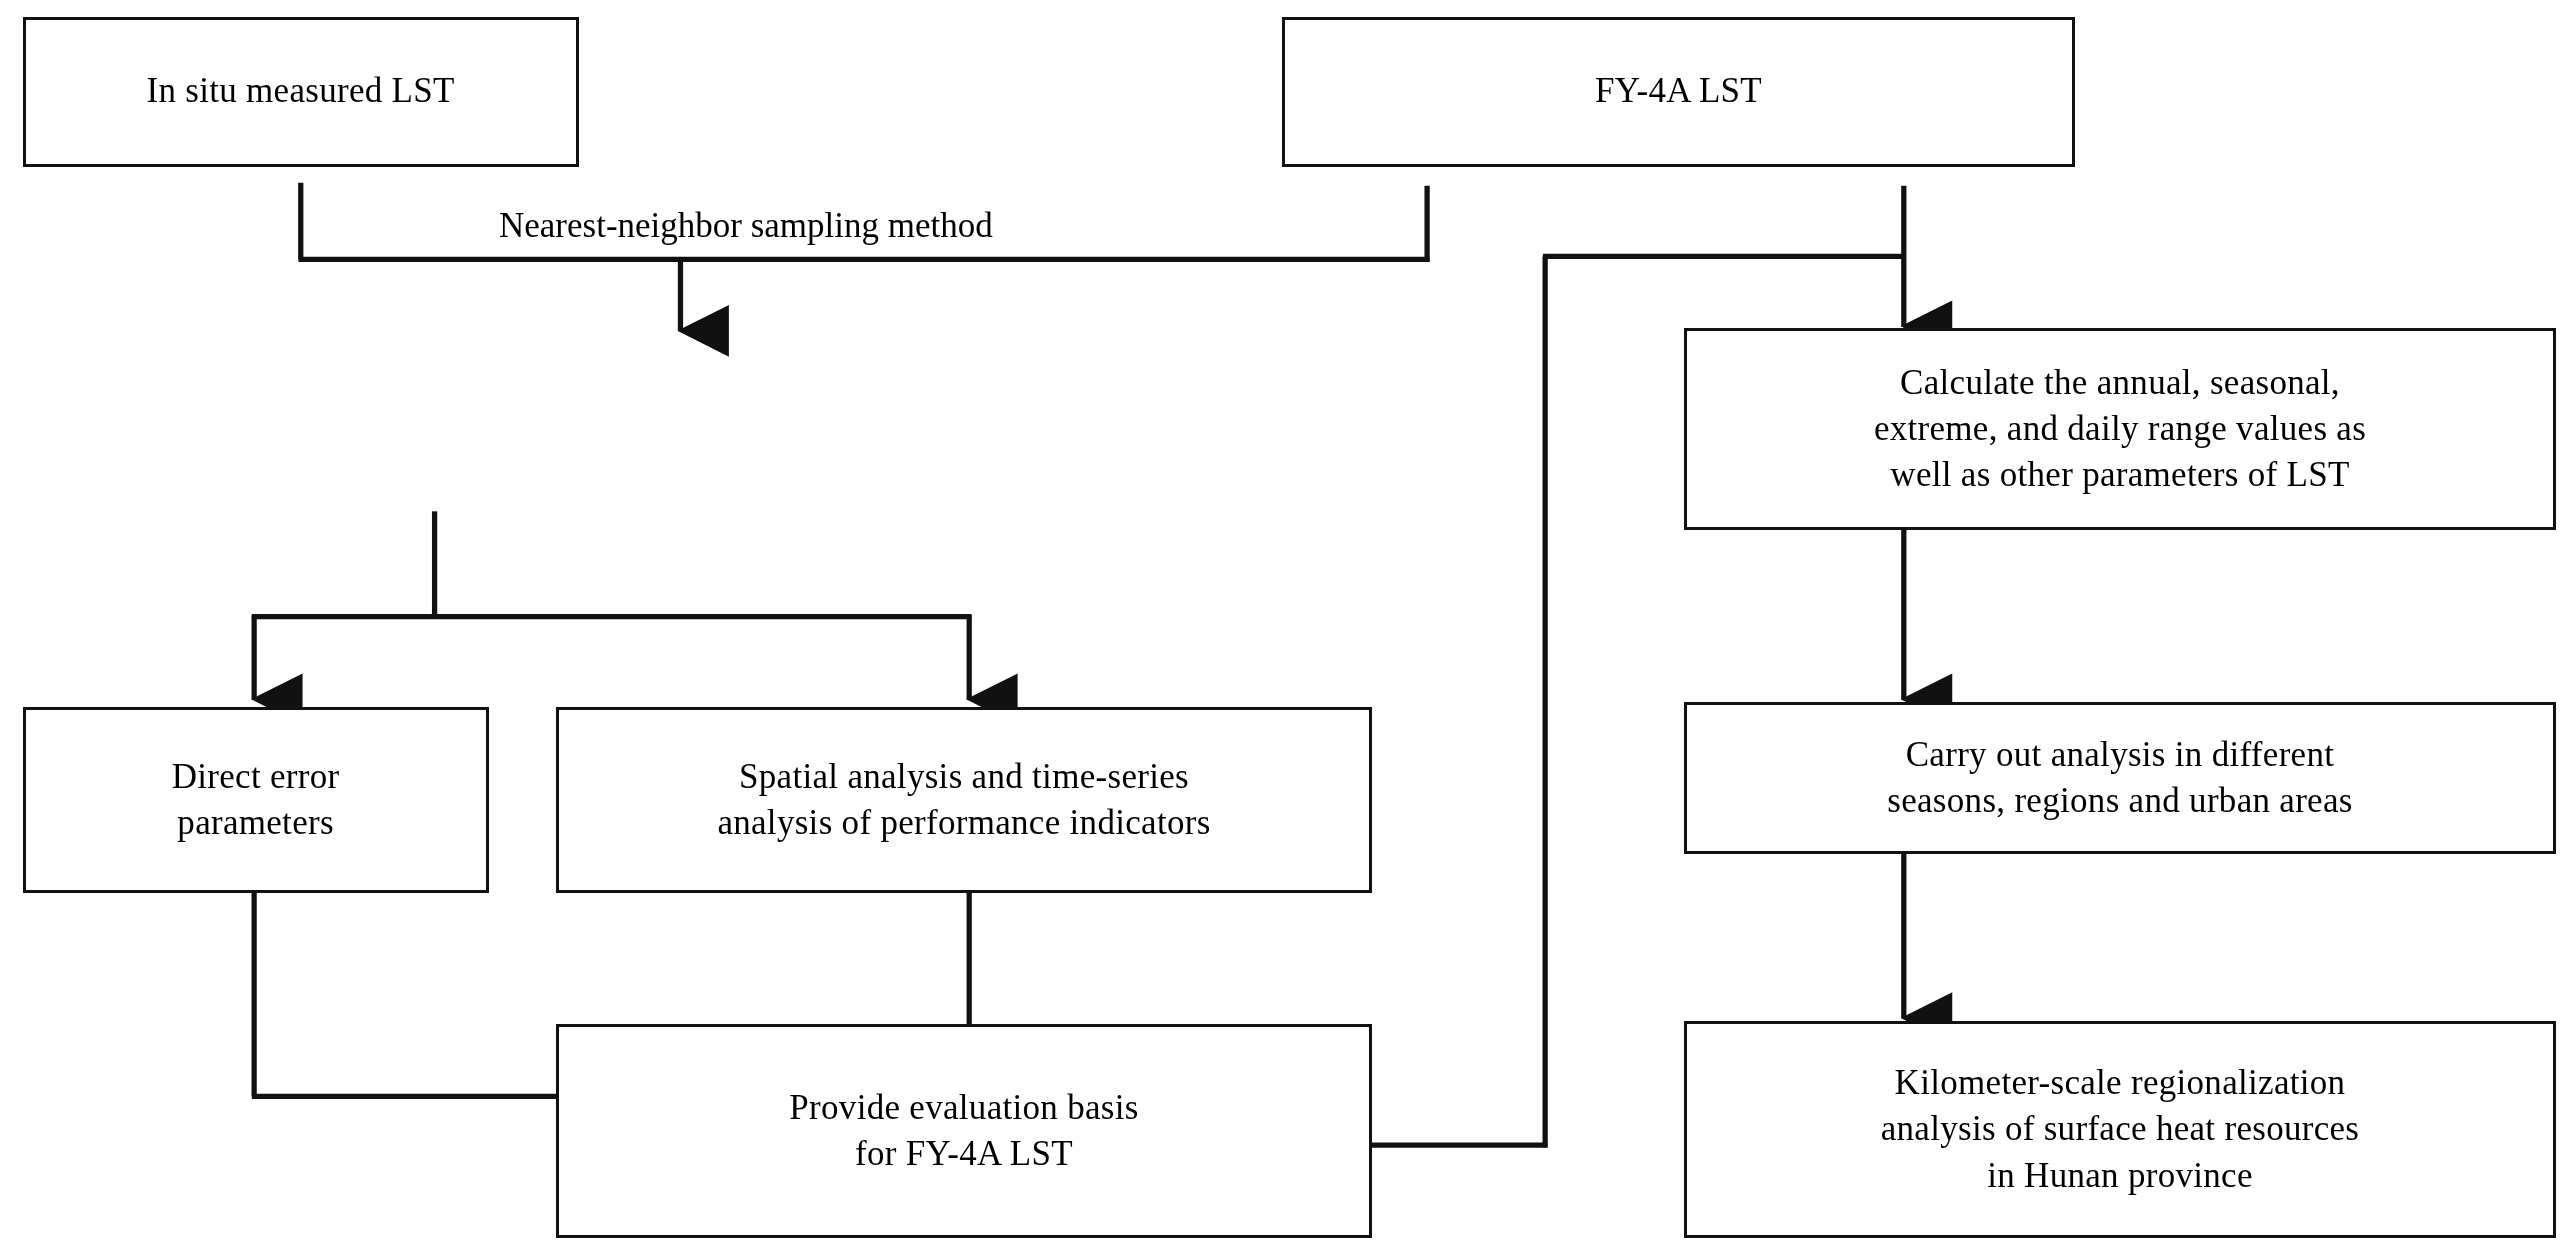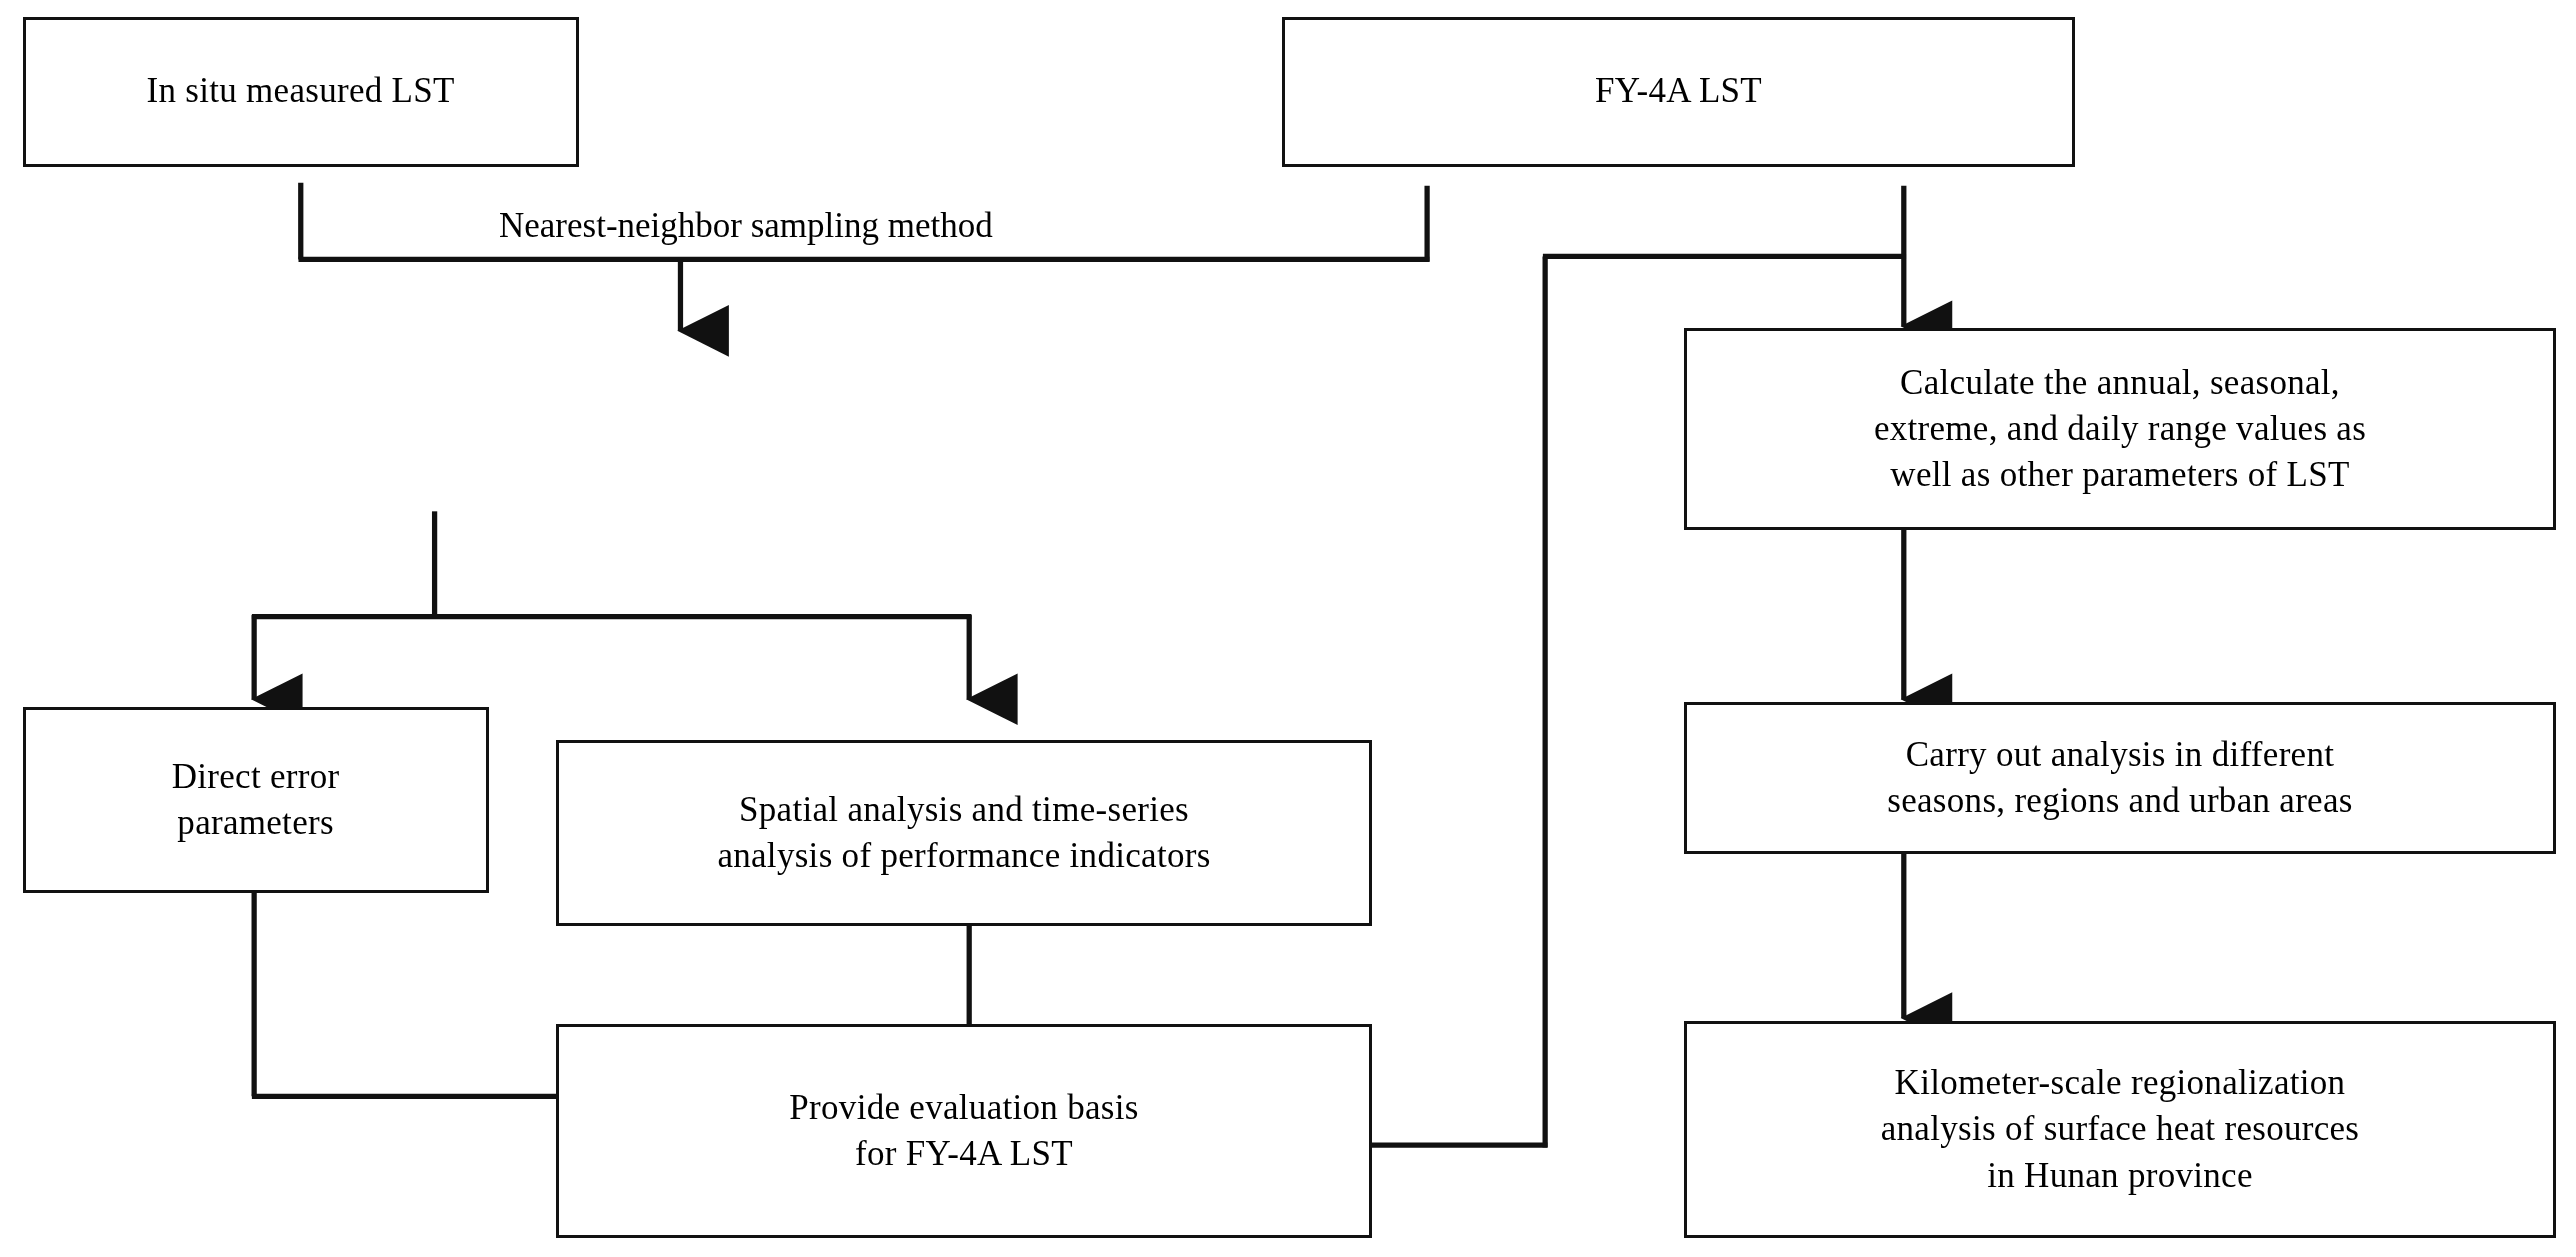--- a/index.html
+++ b/index.html
@@ -110,21 +110,21 @@
   <div class="node-box" style="left:1282px; top:16.5px; width:793px; height:150px;">
     <span class="node-text">FY-4A LST</span>
   </div>
 
 
   <div class="node-box" style="left:22.6px; top:707px; width:466px; height:186px;">
     <span class="node-text">Direct error
 parameters</span>
   </div>
 
-  <div class="node-box" style="left:556px; top:740px; width:816px; height:186px;">
+  <div class="node-box" style="left:556px; top:707px; width:816px; height:186px;">
     <span class="node-text">Spatial analysis and time-series
 analysis of performance indicators</span>
   </div>
 
   <div class="node-box" style="left:556px; top:1024px; width:816px; height:214px;">
     <span class="node-text">Provide evaluation  basis
 for FY-4A LST</span>
   </div>
 
   <div class="node-box" style="left:1684px; top:328px; width:872px; height:202px;">

